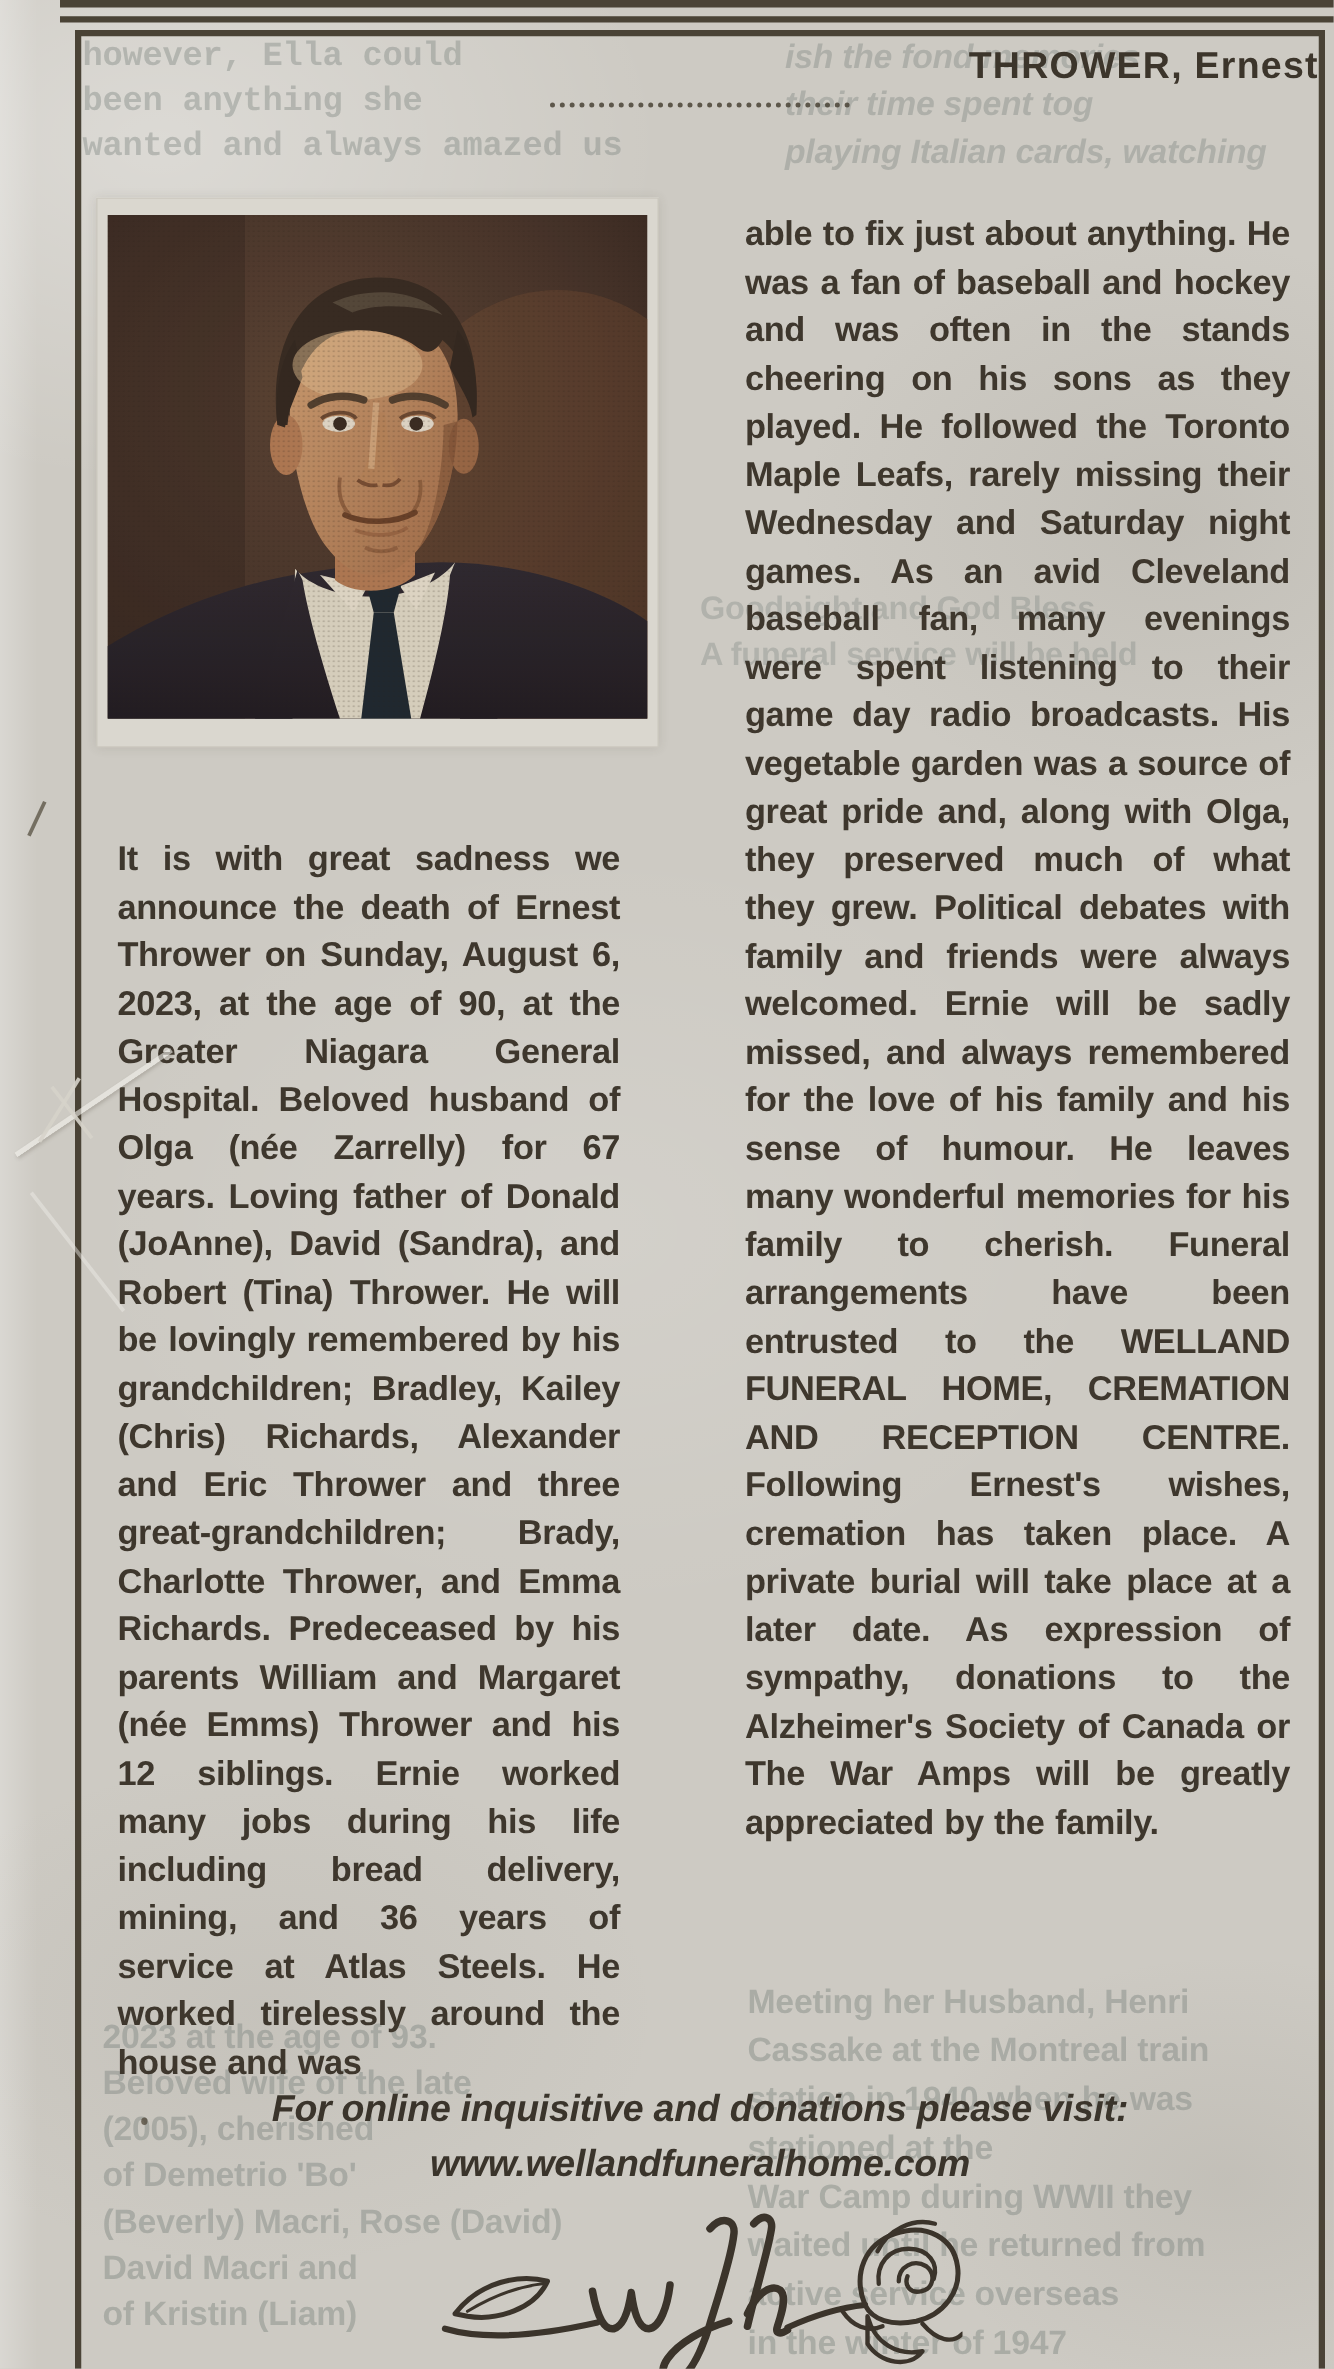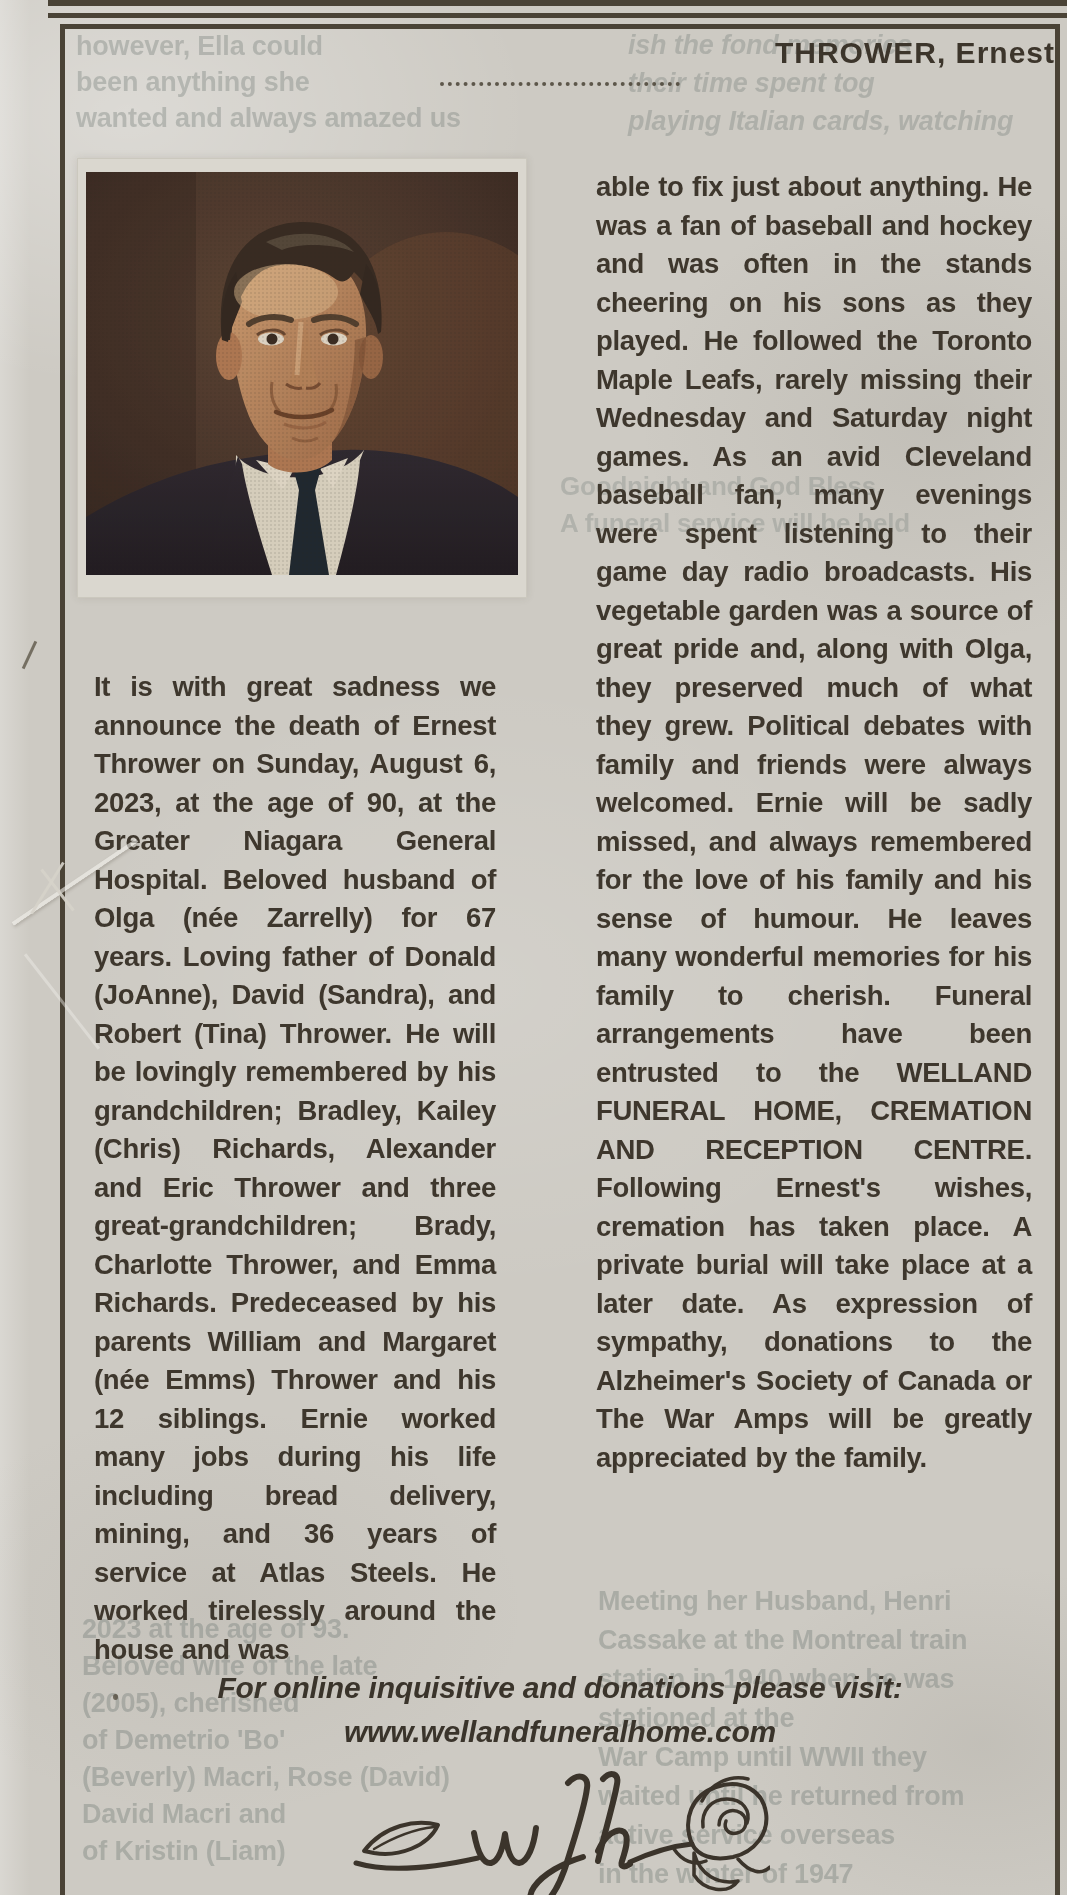--- a/index.html
+++ b/index.html
@@ -51,21 +51,21 @@
     font-size:30px;line-height:44px;letter-spacing:-0.2px;
   }
   .logo-wrap{position:absolute;left:50%;transform:translateX(-50%);top:1738px;z-index:4;}
   .ghost{
     position:absolute;z-index:1;
     font-weight:700;color:#828984;
     filter:blur(0.6px);
     letter-spacing:-0.2px;
   }
   .ghost div{white-space:nowrap;}
-  .g-tl{left:76px;top:28px;width:320px;font-size:27px;line-height:36px;opacity:.42;}
+  .g-tl{left:66px;top:28px;width:320px;font-size:27px;line-height:36px;opacity:.42;font-family:Liberation Mono, monospace;}
   .g-tr{left:628px;top:26px;width:414px;font-size:27px;line-height:38px;opacity:.40;font-style:italic;}
   .g-mid{left:560px;top:468px;width:380px;font-size:26px;line-height:37px;opacity:.36;}
   .g-bl{left:82px;top:1611px;width:440px;font-size:27px;line-height:37px;opacity:.46;}
   .g-br{left:598px;top:1582px;width:452px;font-size:27px;line-height:39px;opacity:.46;}
   .crease{position:absolute;z-index:5;pointer-events:none;}
   .mark{position:absolute;z-index:5;background:#4f4738;}
 </style>
 </head>
 <body>
 
@@ -90,21 +90,21 @@
   <div>of Demetrio 'Bo'</div>
   <div>(Beverly) Macri, Rose (David)</div>
   <div>David Macri and</div>
   <div>of Kristin (Liam)</div>
 </div>
 <div class="ghost g-br">
   <div>Meeting her Husband, Henri</div>
   <div>Cassake at the Montreal train</div>
   <div>station in 1940 when he was</div>
   <div>stationed at the</div>
-  <div>War Camp until WWII they</div>
+  <div>War Camp during WWII they</div>
   <div>waited until he returned from</div>
   <div>active service overseas</div>
   <div>in the winter of 1947</div>
 </div>
 
 <div class="rule" style="left:48px;top:0;width:1019px;height:6px;"></div>
 <div class="rule" style="left:48px;top:13px;width:1019px;height:5px;"></div>
 
 <div class="obit-box">
 

